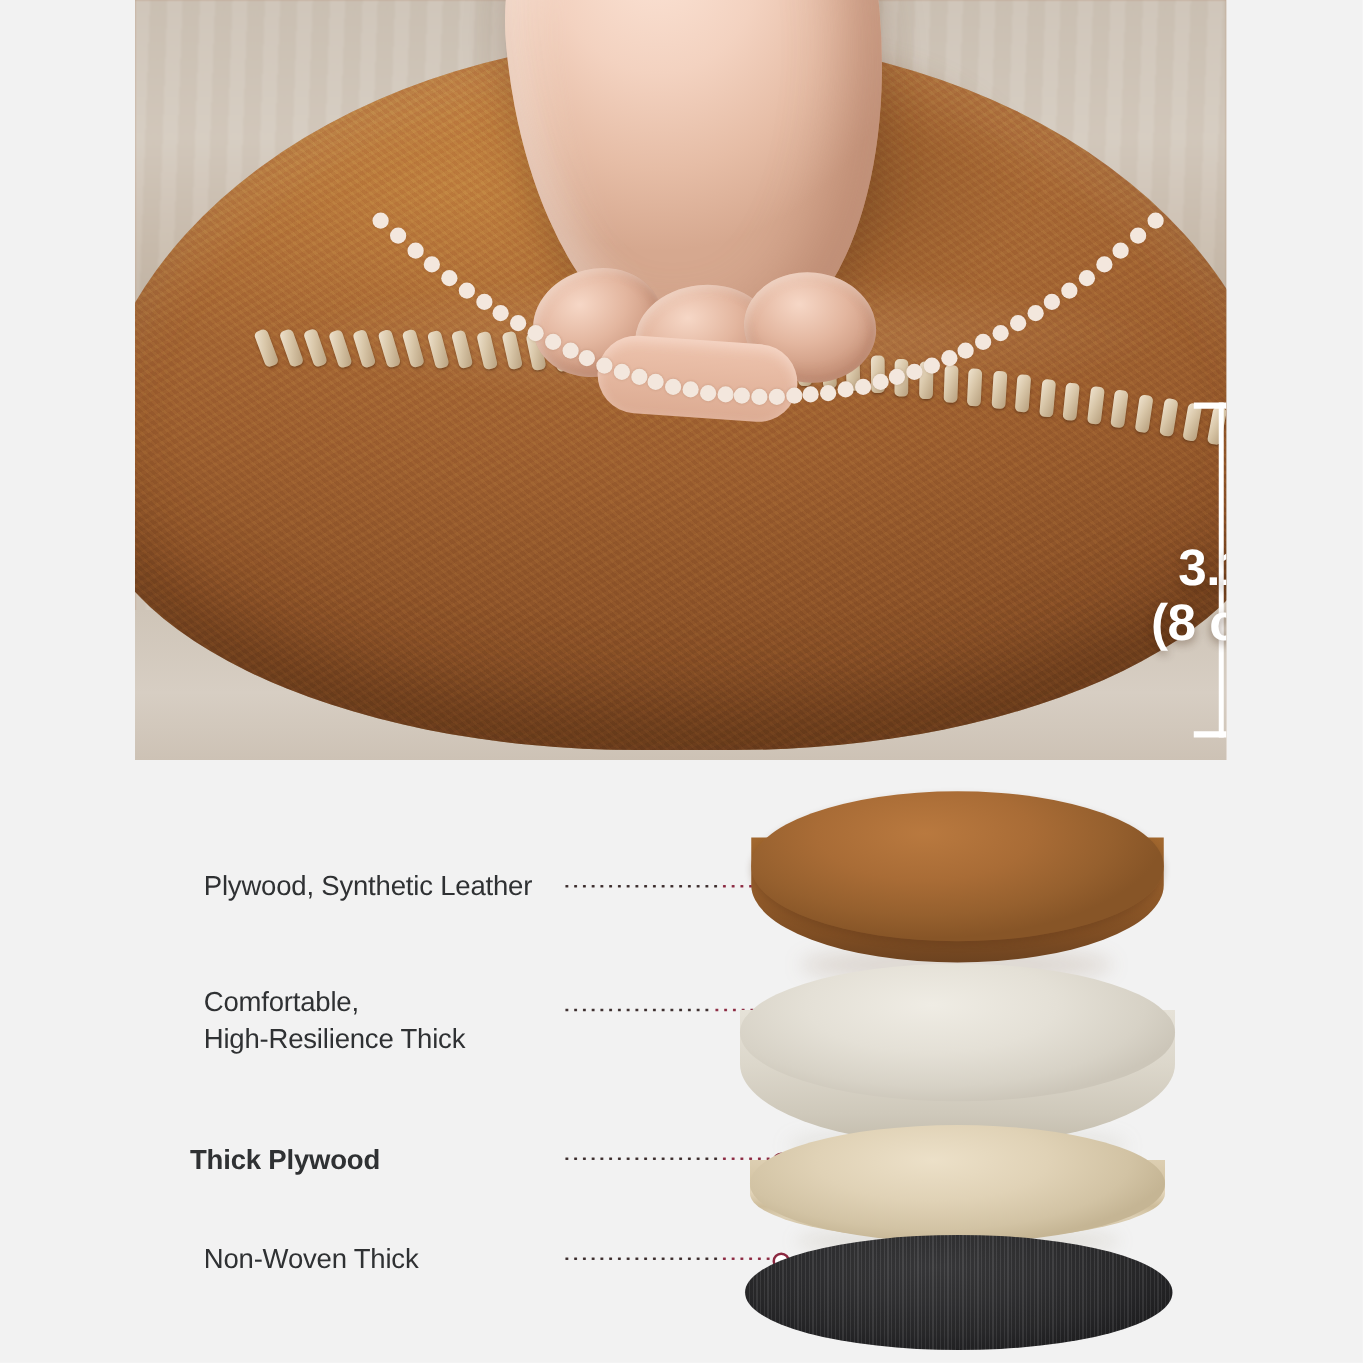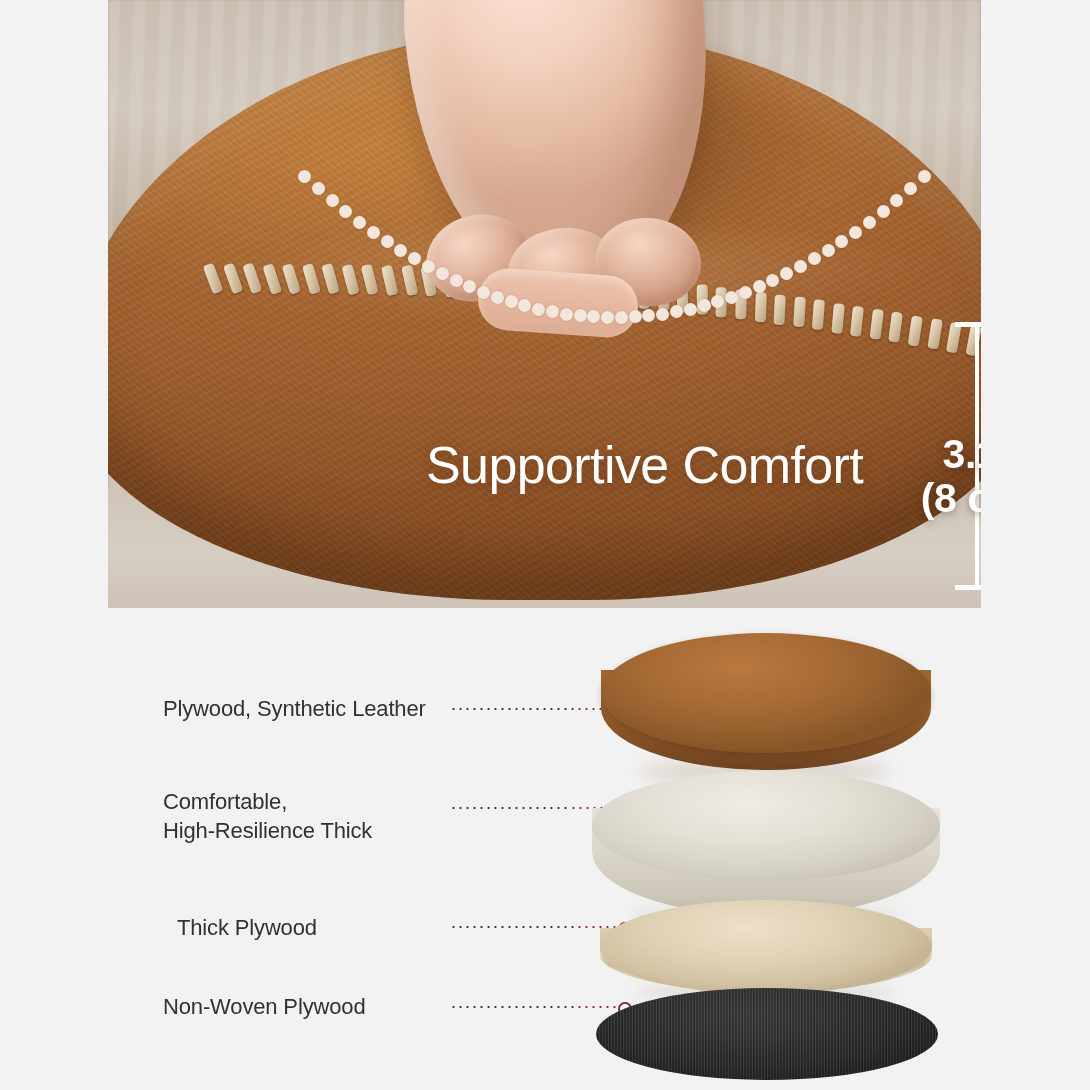--- a/index.html
+++ b/index.html
@@ -341,21 +341,20 @@
     </div>
 
   <div class="dim-cap top"></div>
   <div class="dim-line"></div>
   <div class="dim-cap bot"></div>
   <div class="dim-text">
     <div>3.1"</div>
     <div>(8 cm)</div>
   </div>
 
-  <div class="headline">Supportive Comfort</div>
 </div>
 
 <div class="lower">
 
   <div class="layer leather-shadow"></div>
   <div class="layer leather-side"></div>
   <div class="layer leather-disc"></div>
 
   <div class="layer foam-shadow"></div>
   <div class="layer foam-side"></div>
@@ -376,26 +375,26 @@
 
   <div class="callout">
     <div class="label" style="left:163px;top:179px;text-align:right;">Comfortable,</div>
     <div class="label" style="left:163px;top:208px;">High-Resilience Thick</div>
     <div class="leader" style="left:450px;top:199px;width:120px;"></div>
     <div class="leader warm" style="left:570px;top:199px;width:48px;"></div>
     <div class="dot-end" style="left:614px;top:195px;"></div>
   </div>
 
   <div class="callout">
-    <div class="label" style="left:177px;top:305px;">Thick Plywood</div>
+    <div class="label" style="left:152px;top:305px;font-weight:bold;">Thick Plywood</div>
     <div class="leader" style="left:450px;top:318px;width:126px;"></div>
     <div class="leader warm" style="left:576px;top:318px;width:46px;"></div>
     <div class="dot-end" style="left:618px;top:314px;"></div>
   </div>
 
   <div class="callout">
-    <div class="label" style="left:163px;top:384px;">Non-Woven Plywood</div>
+    <div class="label" style="left:163px;top:384px;">Non-Woven Thick</div>
     <div class="leader" style="left:450px;top:398px;width:126px;"></div>
     <div class="leader warm" style="left:576px;top:398px;width:46px;"></div>
     <div class="dot-end" style="left:618px;top:394px;"></div>
   </div>
 
 </div>
 
 </body></html>

